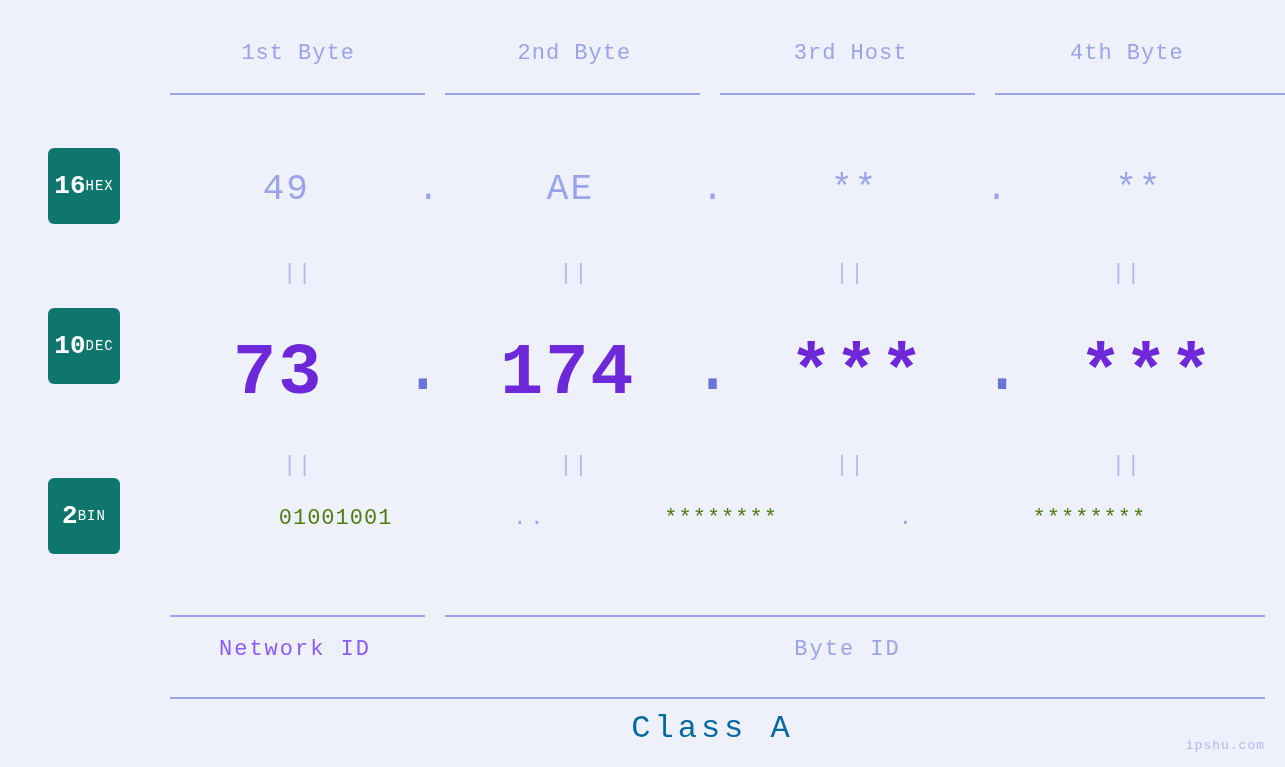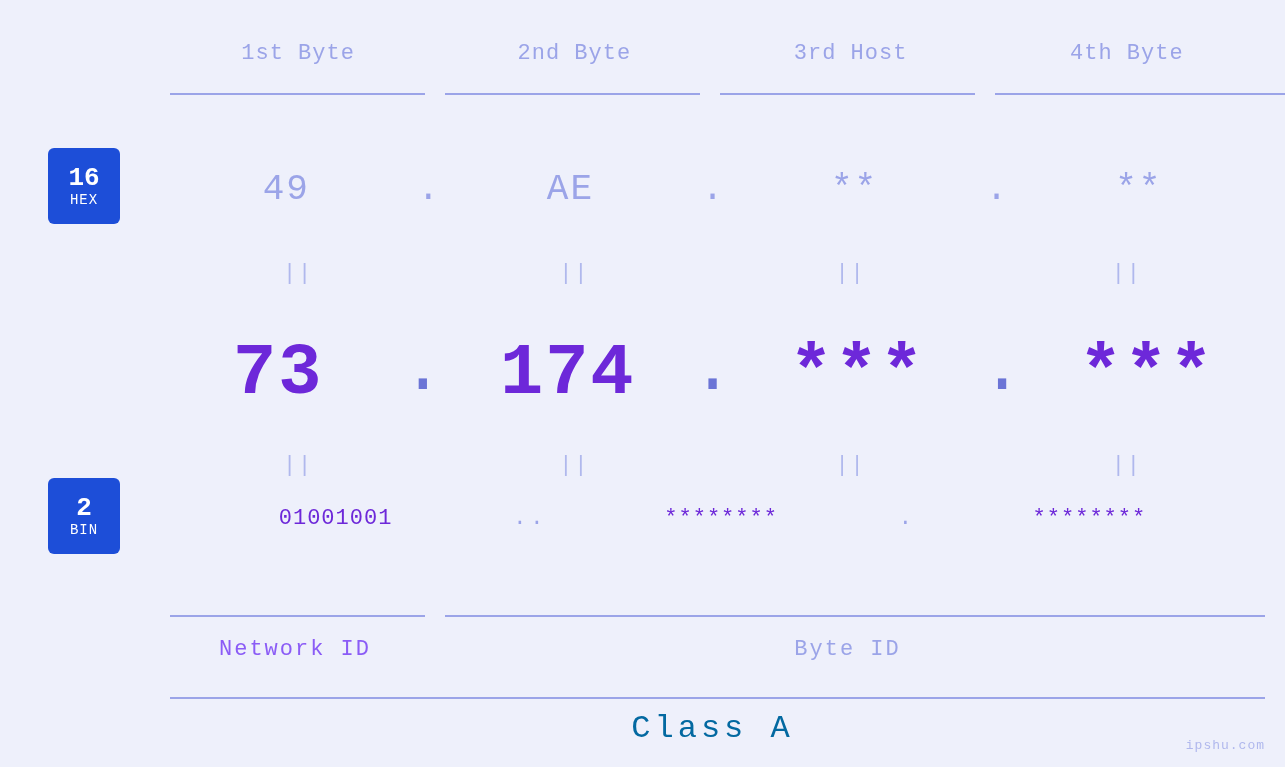--- a/index.html
+++ b/index.html
@@ -21,24 +21,23 @@
       flex-direction: column;
       align-items: center;
     }
 
     
     .badge {
       position: absolute;
       left: 48px;
       width: 72px;
       height: 76px;
-      background-color: #1d4ed8;
+      background-color: #0f766e;
       border-radius: 6px;
       display: flex;
-      flex-direction: column;
       align-items: center;
       justify-content: center;
       color: white;
     }
 
     .badge-num {
       font-size: 26px;
       font-weight: bold;
       line-height: 1.1;
     }
@@ -168,21 +167,21 @@
       position: absolute;
       top: 485px;
       left: 0;
       right: 0;
       display: flex;
       align-items: center;
     }
 
     .bin-val {
       font-size: 22px;
-      color: #6d28d9;
+      color: #4d7c0f;
       text-align: center;
       flex: 1;
       letter-spacing: 1px;
     }
 
     .dot-small {
       color: #9ba4e8;
       font-size: 22px;
       padding: 0 2px;
     }
@@ -265,20 +264,24 @@
     }
   </style>
 </head>
 <body>
 
 <div class="main-container">
 
   <div class="badge badge-hex">
     <span class="badge-num">16</span>
     <span class="badge-label">HEX</span>
+  </div>
+  <div class="badge badge-dec">
+    <span class="badge-num">10</span>
+    <span class="badge-label">DEC</span>
   </div>
   <div class="badge badge-bin">
     <span class="badge-num">2</span>
     <span class="badge-label">BIN</span>
   </div>
 
   <div class="columns-area">
 
     <div class="byte-headers">
       <div class="byte-col">1st Byte</div>

